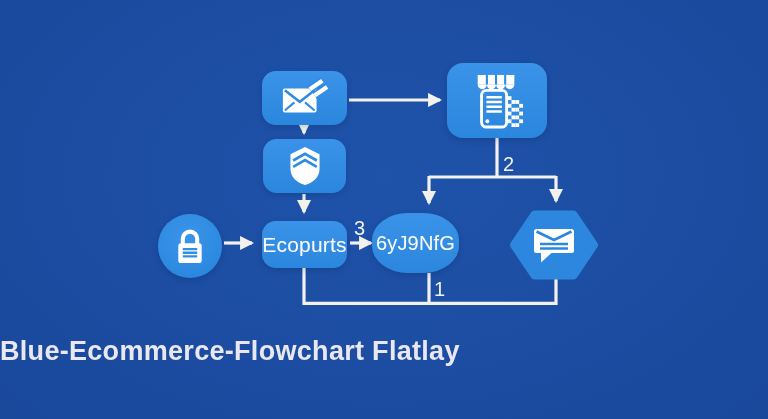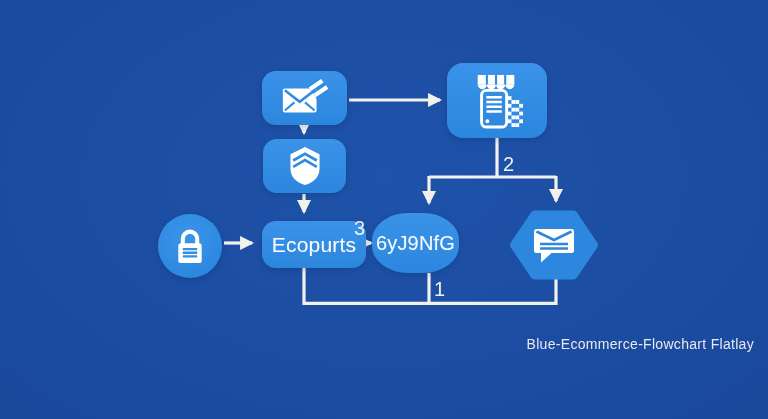--- a/index.html
+++ b/index.html
@@ -23,22 +23,22 @@
   .blob-node{border-radius:36px / 27px;}
   .hex-wrap{position:absolute;background:transparent;box-shadow:none;}
   .node-label{
     color:#f7f9ff;font-size:21px;font-weight:400;letter-spacing:0.2px;
     text-shadow:0 0 1px rgba(255,255,255,0.25);
   }
   .edge-label{
     position:absolute;color:#f2f1ec;font-size:20px;font-weight:400;
   }
   .caption{
-    position:absolute;left:0;right:14px;top:336px;text-align:right;
-    color:#e9e8f0;font-size:14px;font-weight:400;letter-spacing:0.3px;
+    position:absolute;left:0;right:14px;top:336px;text-align:left;
+    color:#e9e8f0;font-size:27px;font-weight:700;letter-spacing:0.3px;
   }
   .icon{display:block;}
 </style>
 </head>
 <body>
 
 <div class="stage">
 
   <svg class="edges" viewBox="0 0 768 419">
     <defs>
@@ -108,21 +108,21 @@
         <rect x="43" y="46" width="4" height="4"></rect>
         <rect x="47" y="46" width="4" height="4"></rect>
         <rect x="39" y="50" width="4" height="4"></rect>
         <rect x="51" y="50" width="4" height="4"></rect>
         <rect x="43" y="54" width="4" height="4"></rect>
         <rect x="47" y="54" width="4" height="4"></rect>
       </g>
     </svg>
   </div>
 
-  <div class="node rect-node" style="left:262px;top:221px;width:104px;height:47px;text-align:right;">
+  <div class="node rect-node" style="left:262px;top:221px;width:85px;height:47px;text-align:right;">
     <span class="node-label">Ecopurts</span>
   </div>
 
   <div class="node blob-node" style="left:372px;top:213px;width:87px;height:60px;">
     <span class="node-label" style="font-size:20px;">6yJ9NfG</span>
   </div>
 
   <div class="node hex-wrap" style="left:508px;top:209px;width:92px;height:72px;">
     <svg class="icon" width="92" height="72" viewBox="0 0 92 72" style="position:absolute;left:0;top:0;">
       <polygon points="6,36 26.5,5.5 65.5,5.5 86,36 65.5,66.5 26.5,66.5" fill="#2e87de" stroke="#2e87de" stroke-width="8" stroke-linejoin="round"></polygon>

